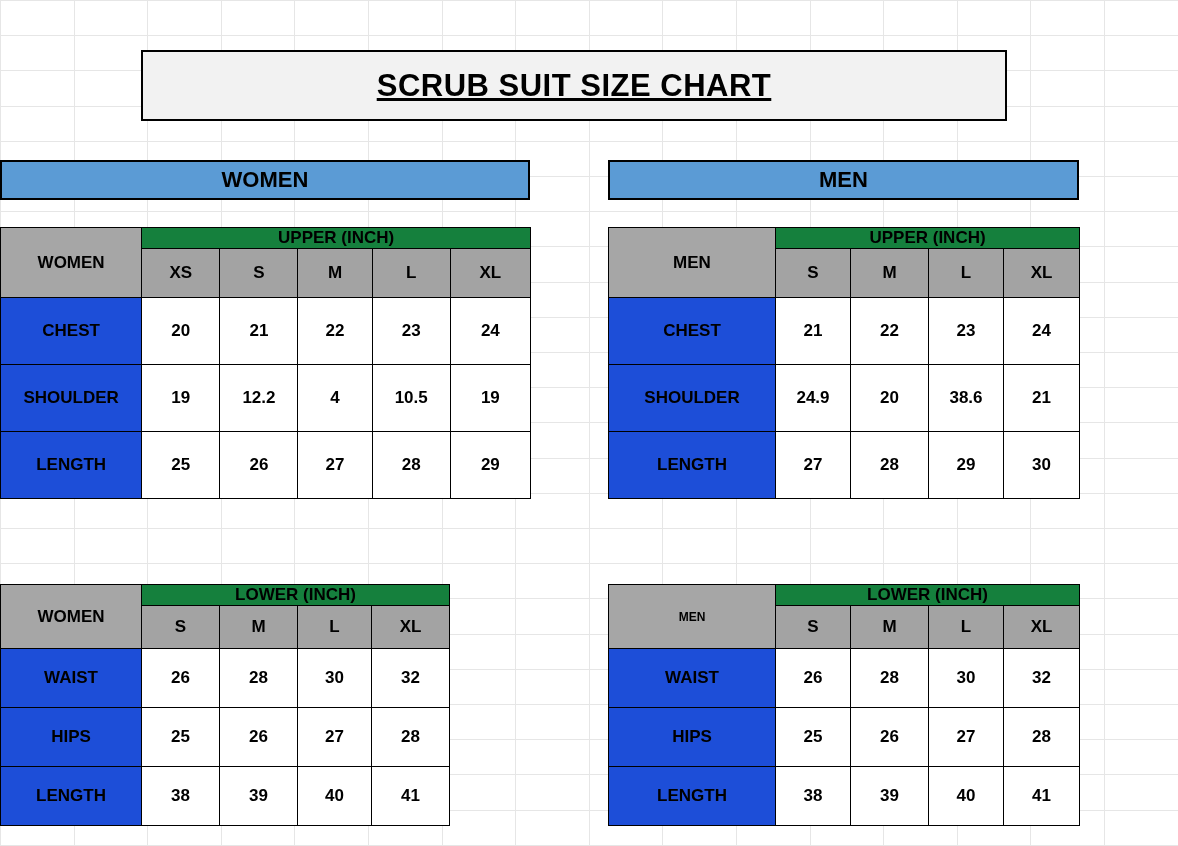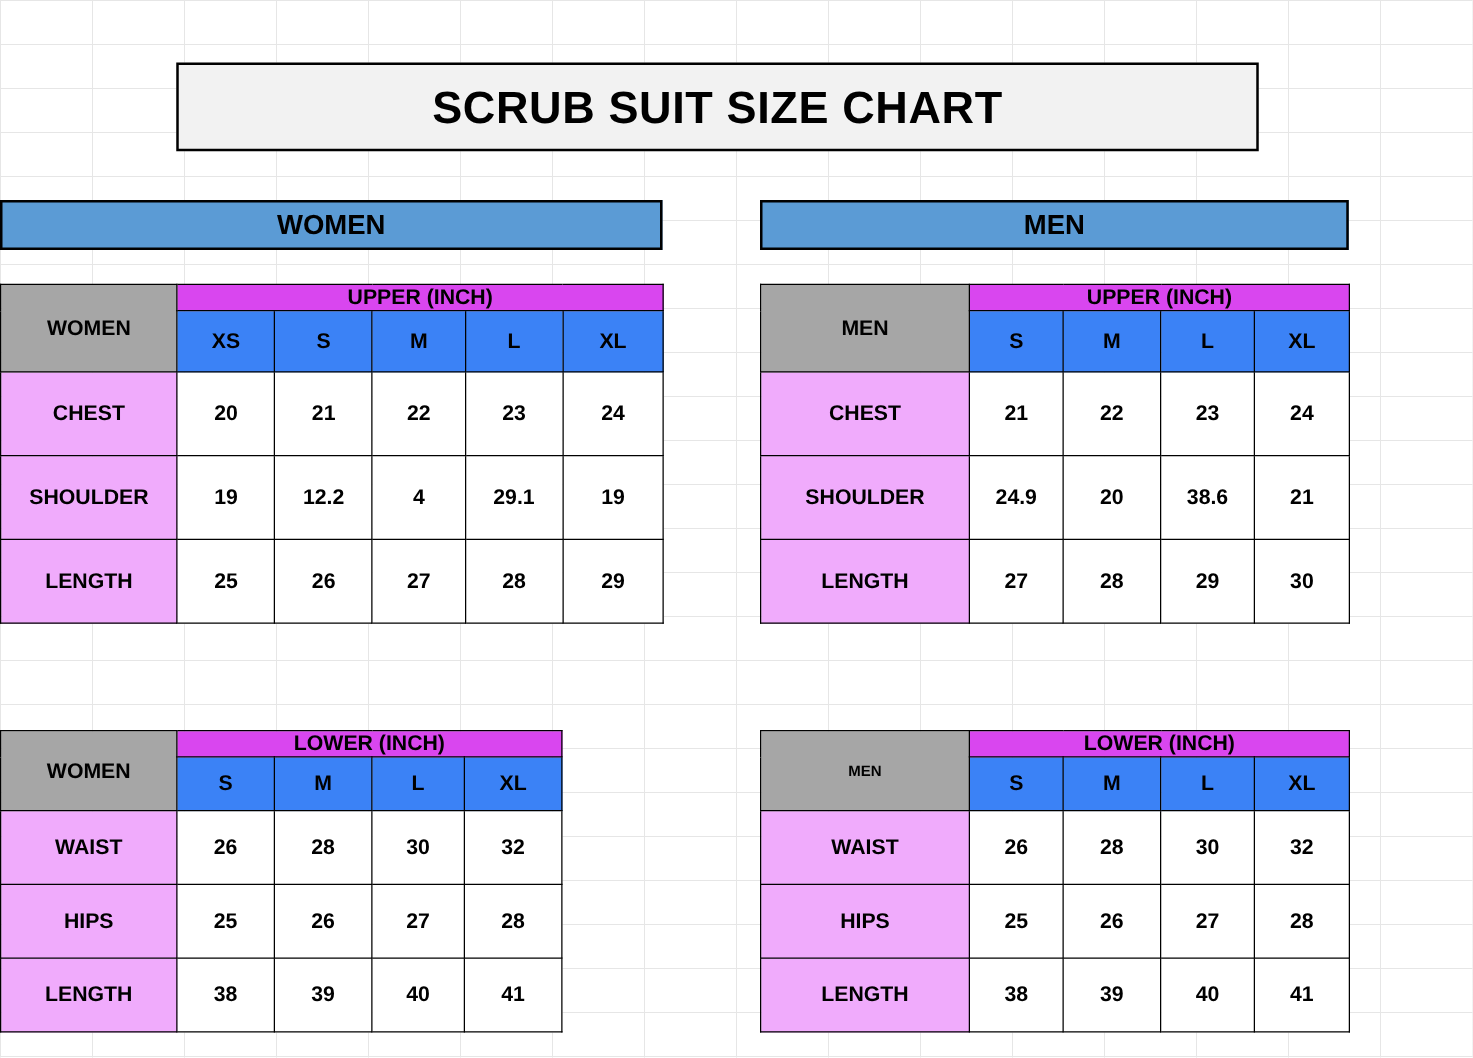--- a/index.html
+++ b/index.html
@@ -36,23 +36,24 @@
     top: 50px;
     width: 866px;
     height: 71px;
     background: #f2f2f2;
     border: 2px solid #000000;
     display: flex;
     align-items: center;
     justify-content: center;
   }
   .title-text {
-    font-size: 36px;
+    font-size: 31px;
     font-weight: bold;
     letter-spacing: 0.5px;
+    text-decoration: underline;
   }
 
   
   .banner {
     background: #5b9bd5;
     border: 2px solid #000000;
     display: flex;
     align-items: center;
     justify-content: center;
     font-size: 22px;
@@ -75,31 +76,31 @@
     font-weight: bold;
     padding: 0;
   }
   td.corner {
     background: #a6a6a6;
     font-size: 17px;
     font-weight: bold;
   }
   td.corner.small { font-size: 12px; }
   td.group {
-    background: #d946ef;
+    background: #15803d;
     font-size: 19px;
     font-weight: bold;
   }
   td.size {
-    background: #3b82f6;
+    background: #a3a3a3;
     font-size: 18px;
     font-weight: bold;
   }
   td.rowlabel {
-    background: #f0abfc;
+    background: #1d4ed8;
     font-size: 17px;
     font-weight: bold;
     margin-left: 20px;
   }
   td.val {
     background: #ffffff;
     font-size: 16px;
     font-weight: bold;
   }
 
@@ -154,21 +155,21 @@
       <td class="val">21</td>
       <td class="val">22</td>
       <td class="val">23</td>
       <td class="val">24</td>
     </tr>
     <tr>
       <td class="rowlabel" style="height:66px">SHOULDER</td>
       <td class="val">19</td>
       <td class="val">12.2</td>
       <td class="val">4</td>
-      <td class="val">29.1</td>
+      <td class="val">10.5</td>
       <td class="val">19</td>
     </tr>
     <tr>
       <td class="rowlabel" style="height:66px">LENGTH</td>
       <td class="val">25</td>
       <td class="val">26</td>
       <td class="val">27</td>
       <td class="val">28</td>
       <td class="val">29</td>
     </tr>

